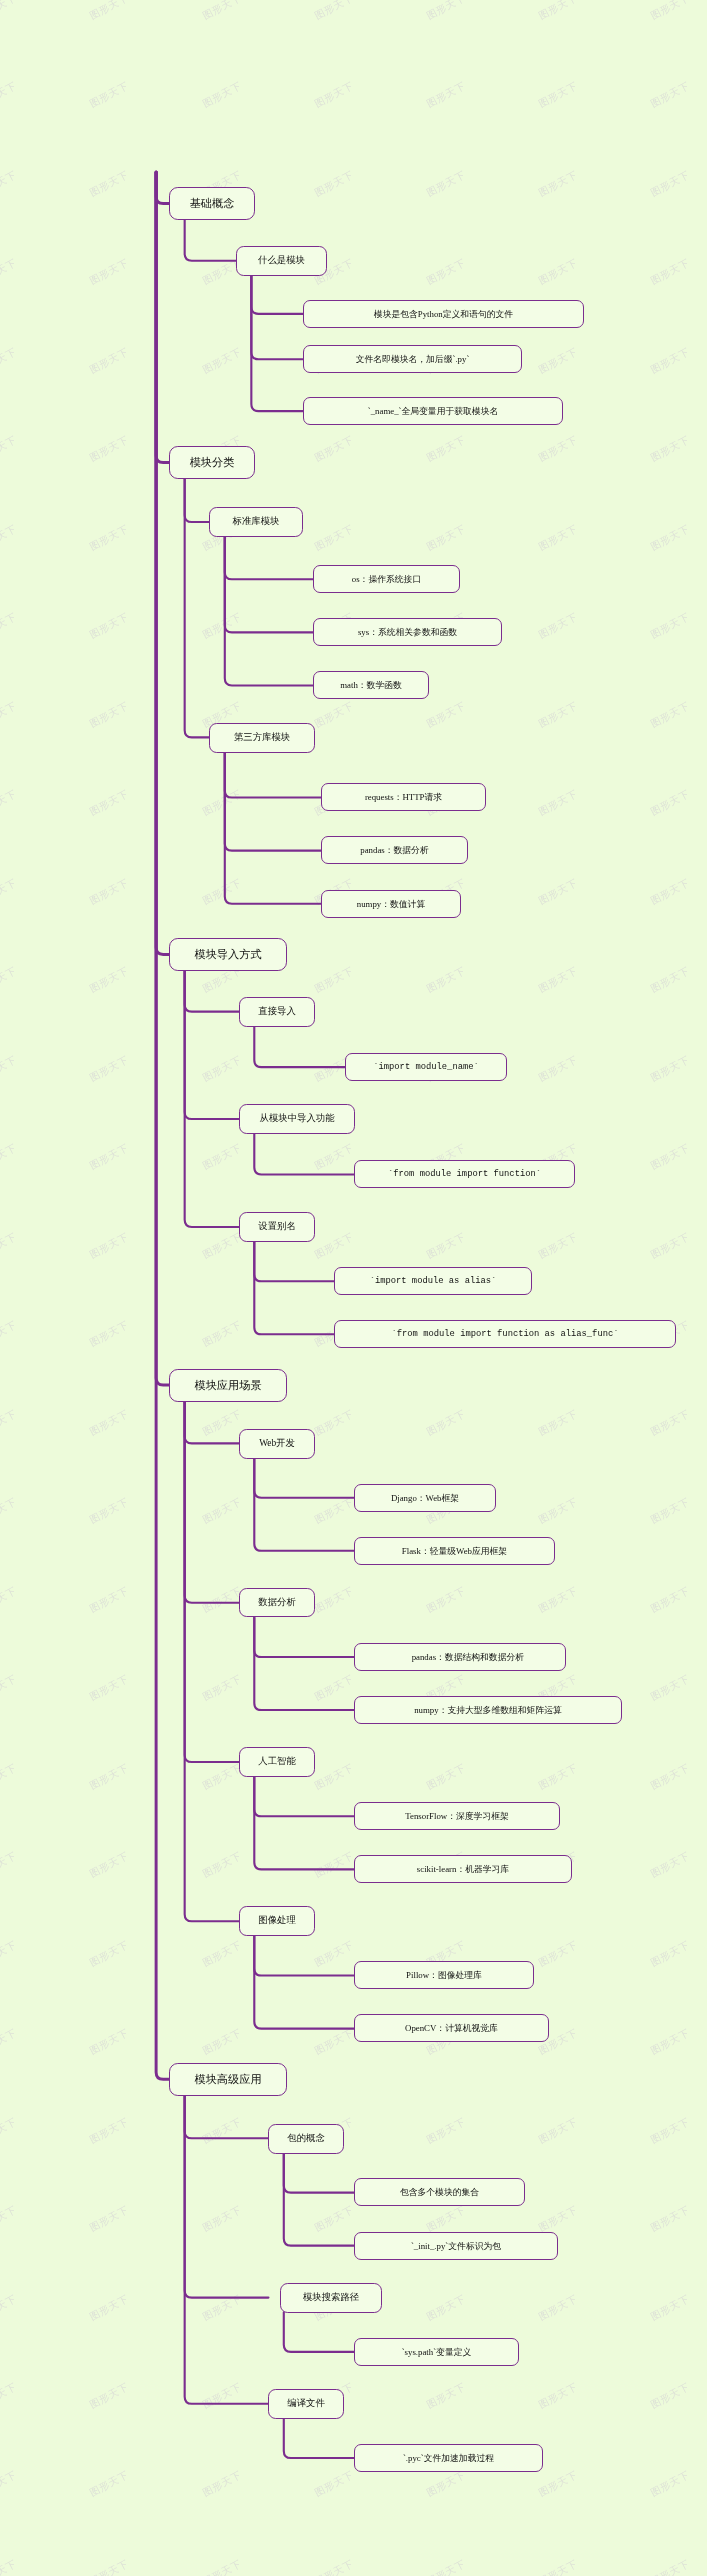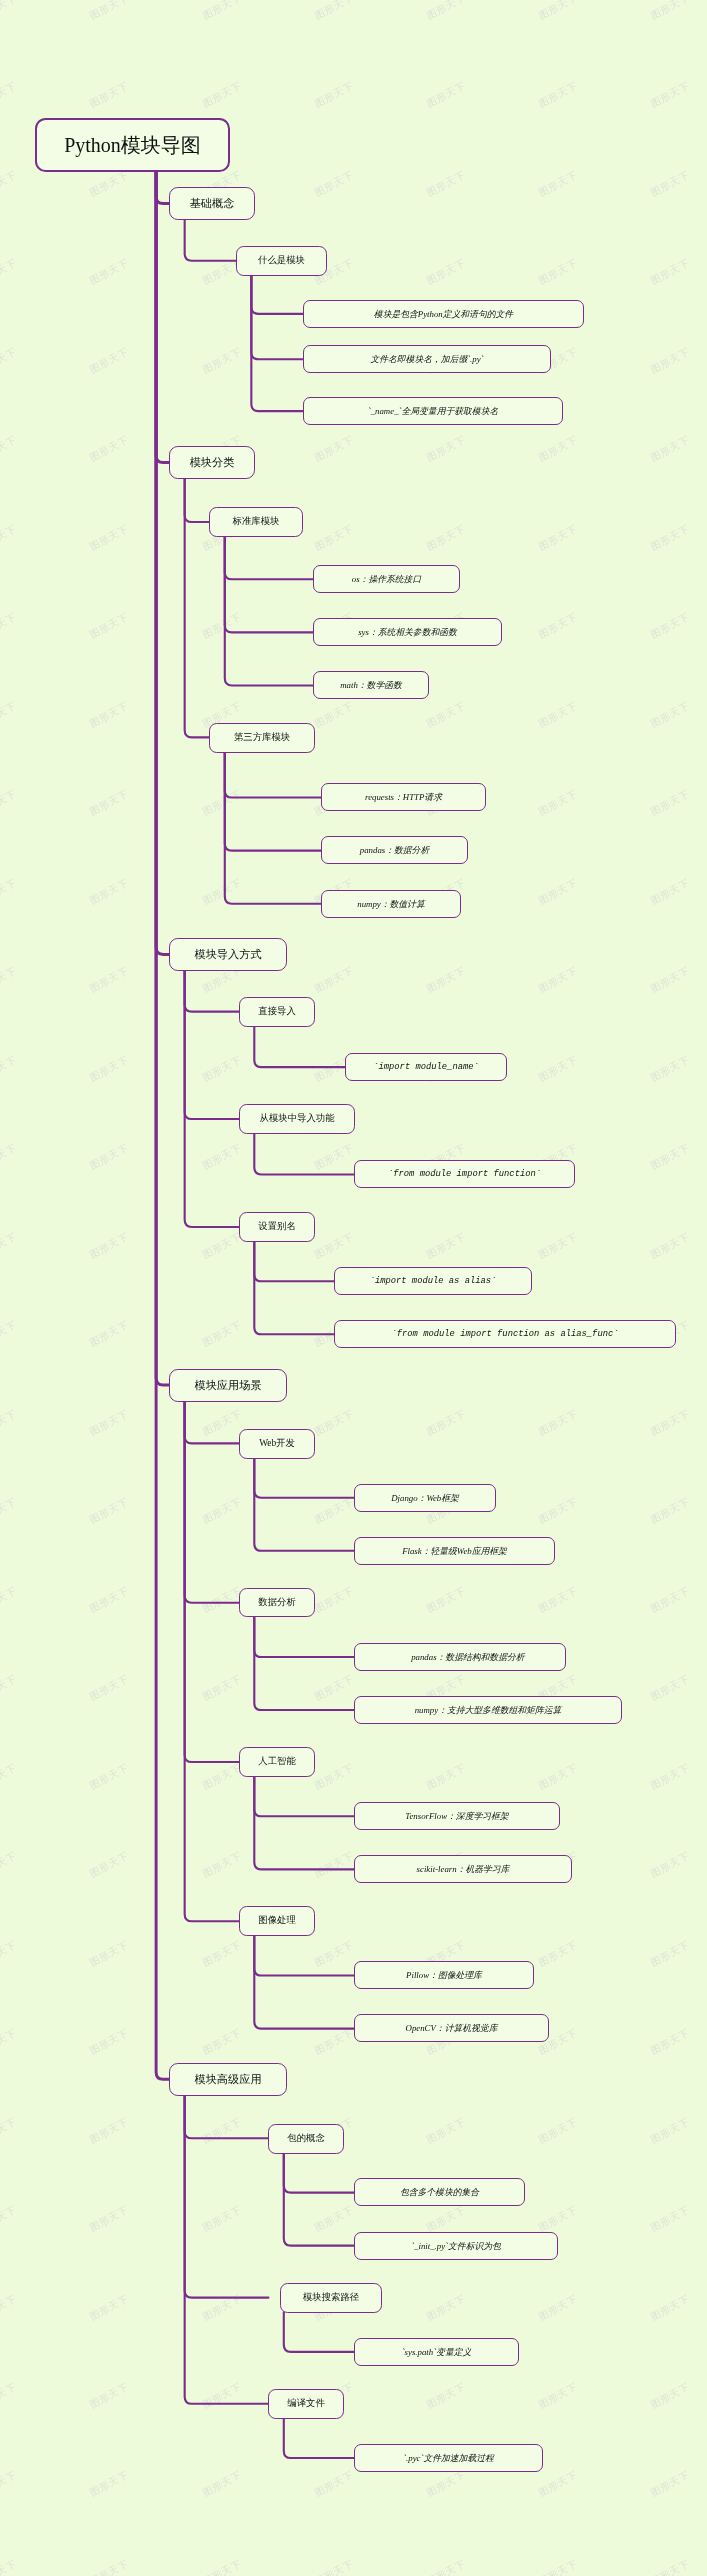--- a/index.html
+++ b/index.html
@@ -41,21 +41,21 @@
     line-height:1;
   }
   .node.root{
     border-width:2.4px;
     border-radius:10.6px;
     font-size:20px;
     padding:0 13px;
   }
   .node.lvl1{ font-size:11.2px; border-radius:8.8px; }
   .node.lvl2{ font-size:9.4px; border-radius:7.7px; }
-  .node.lvl3{ font-size:8.8px; border-radius:7px;font-style:italic; }
+  .node.lvl3{ font-size:8.8px; border-radius:7px; }
   .mono{ font-family:"Liberation Mono","DejaVu Sans Mono",monospace; }
 </style>
 </head>
 <body>
 
 <div id="watermarks">
     <div class="wm" style="left: -23.6px; top: 0px;">图形天下</div>
     <div class="wm" style="left: 88px; top: 0px;">图形天下</div>
     <div class="wm" style="left: 201px; top: 0px;">图形天下</div>
     <div class="wm" style="left: 313px; top: 0px;">图形天下</div>
@@ -305,33 +305,30 @@
     <path d="M 264.6 292 L 264.6 3513 Q 264.6 3525 276.6 3525 L 287 3525" fill="none" stroke="#7b2d8e" stroke-width="5" stroke-linecap="round"></path>
     <path d="M 313 3553 L 313 3613 Q 313 3625 325 3625 L 455 3625" fill="none" stroke="#7b2d8e" stroke-width="3.6" stroke-linecap="round"></path>
     <path d="M 481 3650 L 481 3705 Q 481 3717 493 3717 L 600 3717" fill="none" stroke="#7b2d8e" stroke-width="3.6" stroke-linecap="round"></path>
     <path d="M 481 3650 L 481 3795 Q 481 3807 493 3807 L 600 3807" fill="none" stroke="#7b2d8e" stroke-width="3.6" stroke-linecap="round"></path>
     <path d="M 313 3553 L 313 3883 Q 313 3895 325 3895 L 455 3895" fill="none" stroke="#7b2d8e" stroke-width="3.6" stroke-linecap="round"></path>
     <path d="M 481 3920 L 481 3975 Q 481 3987 493 3987 L 600 3987" fill="none" stroke="#7b2d8e" stroke-width="3.6" stroke-linecap="round"></path>
     <path d="M 313 3553 L 313 4063 Q 313 4075 325 4075 L 455 4075" fill="none" stroke="#7b2d8e" stroke-width="3.6" stroke-linecap="round"></path>
     <path d="M 481 4100 L 481 4155 Q 481 4167 493 4167 L 600 4167" fill="none" stroke="#7b2d8e" stroke-width="3.6" stroke-linecap="round"></path>
   </svg>
 <div id="canvas">
-    <div class="node root" style="left: 35px; top: 118px; width: 195px; height: 54px;">
-      <span>Python模块导图</span>
-    </div>
     <div class="node lvl1" style="left: 169px; top: 187px; width: 86px; height: 33px;">
       <span>基础概念</span>
     </div>
     <div class="node lvl2" style="left: 236px; top: 246px; width: 91px; height: 29.5px;">
       <span>什么是模块</span>
     </div>
     <div class="node lvl3" style="left: 303px; top: 300px; width: 281px; height: 28px;">
       <span>模块是包含Python定义和语句的文件</span>
     </div>
-    <div class="node lvl3" style="left: 303px; top: 345px; width: 248px; height: 28px;">
+    <div class="node lvl3" style="left: 303px; top: 345px; width: 219px; height: 28px;">
       <span>文件名即模块名，加后缀`.py`</span>
     </div>
     <div class="node lvl3" style="left: 303px; top: 397px; width: 260px; height: 28px;">
       <span>`_name_`全局变量用于获取模块名</span>
     </div>
     <div class="node lvl1" style="left: 169px; top: 446px; width: 86px; height: 33px;">
       <span>模块分类</span>
     </div>
     <div class="node lvl2" style="left: 209px; top: 507px; width: 94px; height: 29.5px;">
       <span>标准库模块</span>

